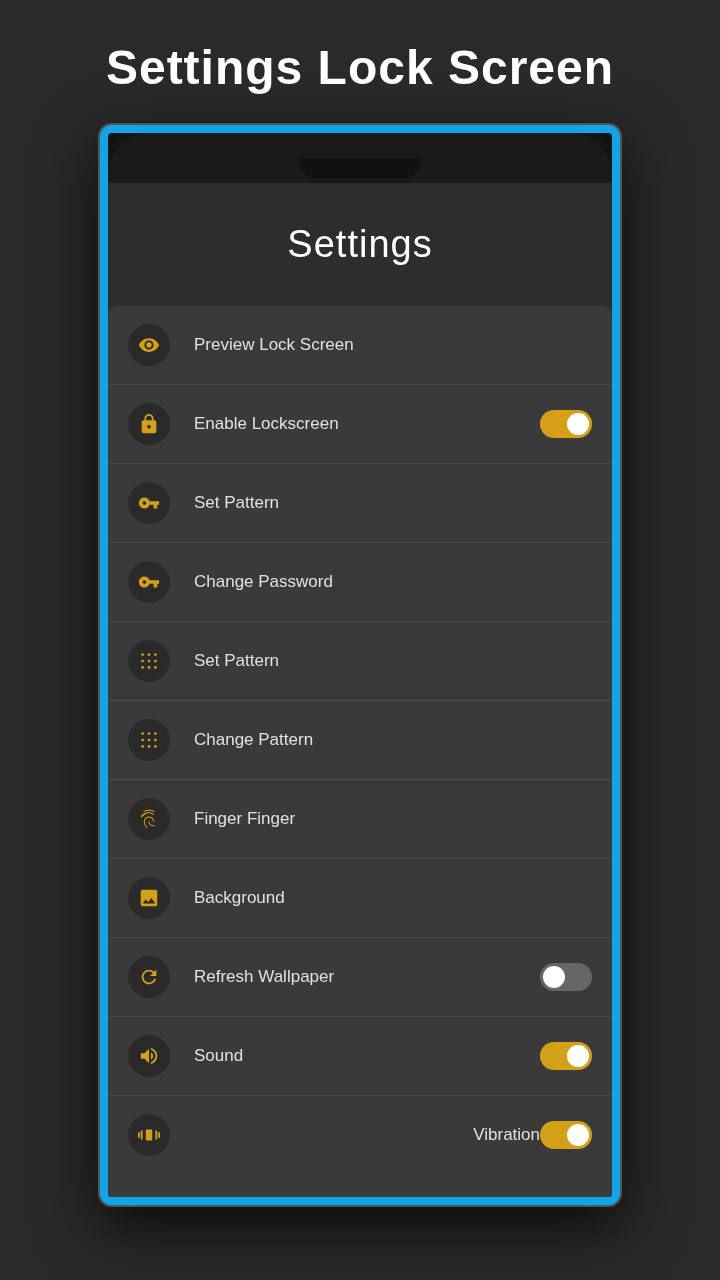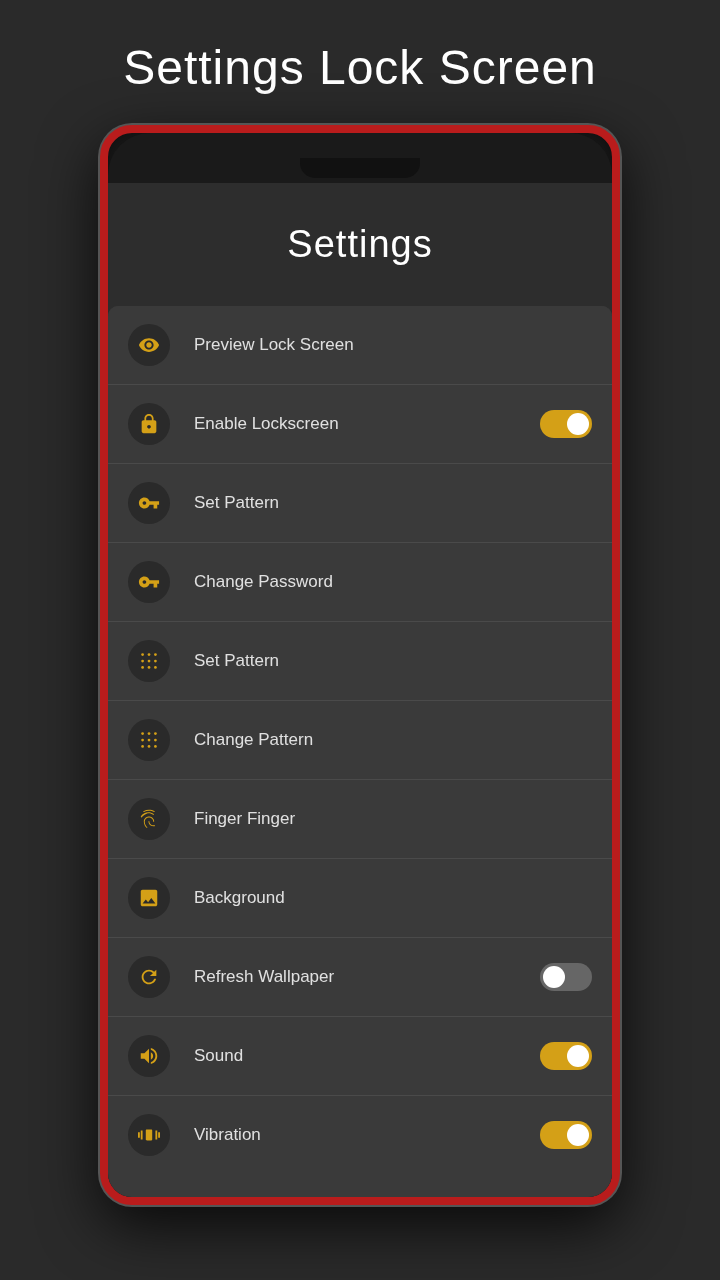--- a/index.html
+++ b/index.html
@@ -10,33 +10,33 @@
       font-family: 'Segoe UI', Arial, sans-serif;
       overflow: hidden;
       display: flex;
       flex-direction: column;
       align-items: center;
     }
 
     .page-title {
       color: #ffffff;
       font-size: 48px;
-      font-weight: 400;
+      font-weight: 700;
       text-align: center;
       margin-top: 40px;
       margin-bottom: 30px;
       letter-spacing: 1px;
     }
 
     .phone-frame {
       width: 520px;
       height: 1080px;
       background: #1a1a1a;
-      border-radius: 32px;
-      border: 8px solid #b91c1c;
+      border-radius: 12px;
+      border: 8px solid #0ea5e9;
       box-shadow: 0 0 0 2px #555, 0 20px 60px rgba(0,0,0,0.8), inset 0 0 20px rgba(0,0,0,0.5);
       overflow: hidden;
       position: relative;
       display: flex;
       flex-direction: column;
     }
 
     
     .phone-top {
       height: 50px;
@@ -90,20 +90,21 @@
       align-items: center;
       padding: 18px 20px;
       border-bottom: 1px solid #4a4a4a;
       min-height: 70px;
       position: relative;
       background: #3a3a3a;
     }
 
     .settings-item:last-child {
       border-bottom: none;
+      text-align: right;
     }
 
     .item-icon {
       width: 42px;
       height: 42px;
       background: #2a2a2a;
       border-radius: 50%;
       display: flex;
       align-items: center;
       justify-content: center;

